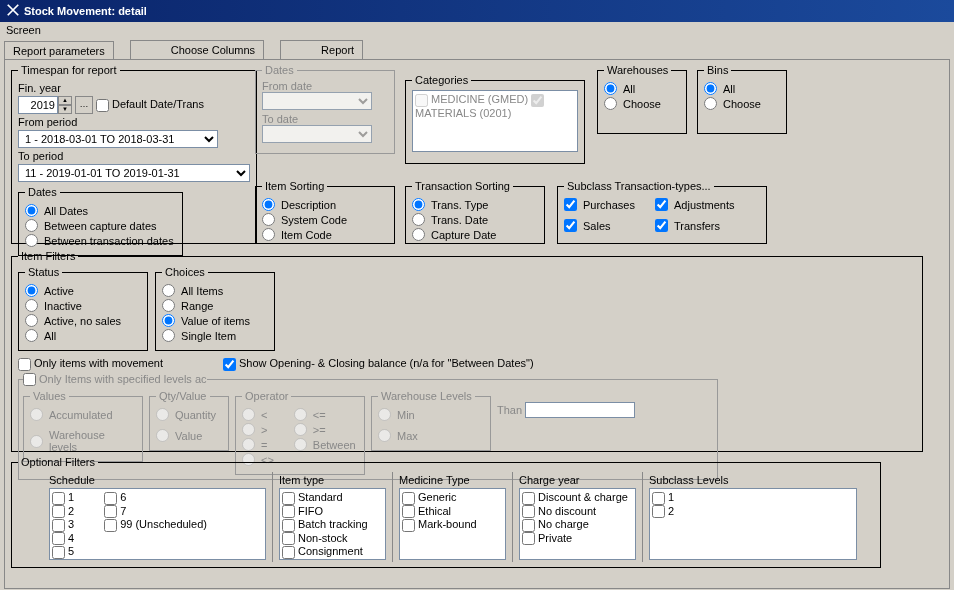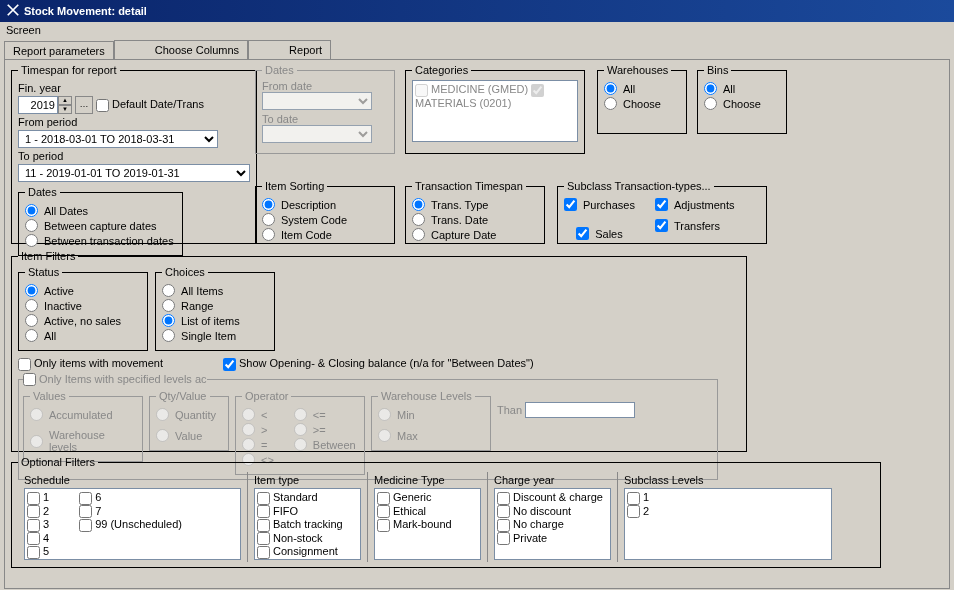--- a/index.html
+++ b/index.html
@@ -31,21 +31,21 @@
   display: flex;
   padding: 2px 4px 0 4px;
   background: #d4d0c8;
 }
 .tab {
   padding: 3px 8px;
   border: 1px solid #888;
   border-bottom: none;
   background: #d4d0c8;
   cursor: default;
-  margin-right: 0;
+  margin-right: 16px;
   text-align: right;
 }
 .tab.active {
   background: #d4d0c8;
   position: relative;
   top: 1px;
 }
 .tab:not(.active) { color: #000; padding-left: 40px; }
 .tabpanel {
   border: 1px solid #888;
@@ -87,21 +87,21 @@
 .dotbtn {
   width: 18px; height: 18px; border: 1px solid #888;
   background: #d4d0c8; font-size: 9px; text-align: center;
   line-height: 14px;
 }
 input[type=radio], input[type=checkbox] { margin-right: 3px; vertical-align: middle; }
 .catsbox, .listbox {
   background: #fff; border: 1px solid #7b8ea5;
   padding: 2px; overflow: hidden;
 }
-.opt-cols { display: flex; }
+.opt-cols { display: flex; margin-left: 25px; }
 .opt-col { border-right: 1px solid #888; padding: 2px 6px; }
 .opt-col:last-child { border-right: none; }
 .opt-col h4 { font-weight: normal; font-size: 11px; margin-bottom: 2px; }
 .opt-col .listbox { height: 72px; }
 .listbox .chk { display: block; white-space: nowrap; }
 .disabled, .disabled * { color: #888 !important; }
 </style>
 </head>
 <body>
 
@@ -172,21 +172,21 @@
   </fieldset>
 
   <fieldset class="disabled" style="left:250px; top:4px; width:140px; height:90px;">
     <legend>Dates</legend>
     <div>From date</div>
     <select style="width:110px;" disabled=""><option></option></select>
     <div style="margin-top:3px;">To date</div>
     <select style="width:110px;" disabled=""><option></option></select>
   </fieldset>
 
-  <fieldset style="left:400px; top:4px; width:180px; height:90px;">
+  <fieldset style="left:400px; top:14px; width:180px; height:90px;">
     <legend>Categories</legend>
     <div class="catsbox disabled" style="height:62px;">
       <label class="chk"><input type="checkbox" disabled="" style=""><span>MEDICINE  (GMED)</span></label>
       <label class="chk"><input type="checkbox" checked="" disabled="" style=""><span>MATERIALS  (0201)</span></label>
     </div>
   </fieldset>
 
   <fieldset style="left:592px; top:4px; width:90px; height:70px;">
     <legend>Warehouses</legend>
     <label class="row">
@@ -221,21 +221,21 @@
         <input type="radio" name="is" style="">
         <span>System Code</span>
       </label>
     <label class="row">
         <input type="radio" name="is" style="">
         <span>Item Code</span>
       </label>
   </fieldset>
 
   <fieldset style="left:400px; top:120px; width:140px; height:64px;">
-    <legend>Transaction Timespan</legend>
+    <legend>Transaction Sorting</legend>
     <label class="row">
         <input type="radio" name="ts" checked="" style="">
         <span>Trans. Type</span>
       </label>
     <label class="row">
         <input type="radio" name="ts" style="">
         <span>Trans. Date</span>
       </label>
     <label class="row">
         <input type="radio" name="ts" style="">
@@ -244,39 +244,39 @@
   </fieldset>
 
   <fieldset style="left:552px; top:120px; width:210px; height:64px;">
     <legend>Subclass Transaction-types...</legend>
     <div style="display:flex; gap:20px;">
       <div>
         <label class="row">
             <input type="checkbox" checked="" style="">
             <span>Purchases</span>
           </label>
-        <label class="row" style="margin-top:16px;justify-content:center;">
+        <label class="row" style="margin-top:8px;">
             <input type="checkbox" checked="" style="">
             <span>Sales</span>
           </label>
       </div>
       <div>
         <label class="row">
             <input type="checkbox" checked="" style="">
             <span>Adjustments</span>
           </label>
         <label class="row" style="margin-top:8px;">
             <input type="checkbox" checked="" style="">
             <span>Transfers</span>
           </label>
       </div>
     </div>
   </fieldset>
 
-  <fieldset style="left:6px; top:190px; width:736px; height:202px;">
+  <fieldset style="left:6px; top:190px; width:912px; height:202px;">
     <legend>Item Filters</legend>
 
     <fieldset style="position:relative; display:inline-block; width:130px; vertical-align:top;">
       <legend>Status</legend>
       <label class="row">
           <input type="radio" name="st" checked="" style="">
           <span>Active</span>
         </label>
       <label class="row">
           <input type="radio" name="st" style="">
@@ -297,21 +297,21 @@
       <label class="row">
           <input type="radio" name="ch" style="">
           <span>All Items</span>
         </label>
       <label class="row">
           <input type="radio" name="ch" style="">
           <span>Range</span>
         </label>
       <label class="row">
           <input type="radio" name="ch" checked="" style="">
-          <span>List of items</span>
+          <span>Value of items</span>
         </label>
       <label class="row">
           <input type="radio" name="ch" style="">
           <span>Single Item</span>
         </label>
     </fieldset>
 
     <div style="margin-top:6px; display:flex; gap:60px;">
       <label><input type="checkbox" style=""><span>Only items with movement</span></label>
       <label><input type="checkbox" checked="" style=""><span>Show Opening- &amp; Closing balance (n/a for "Between Dates")</span></label>

